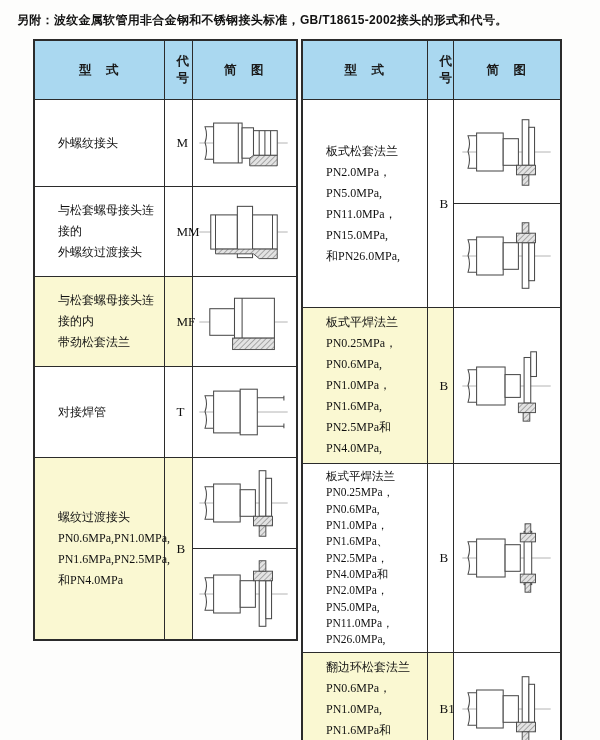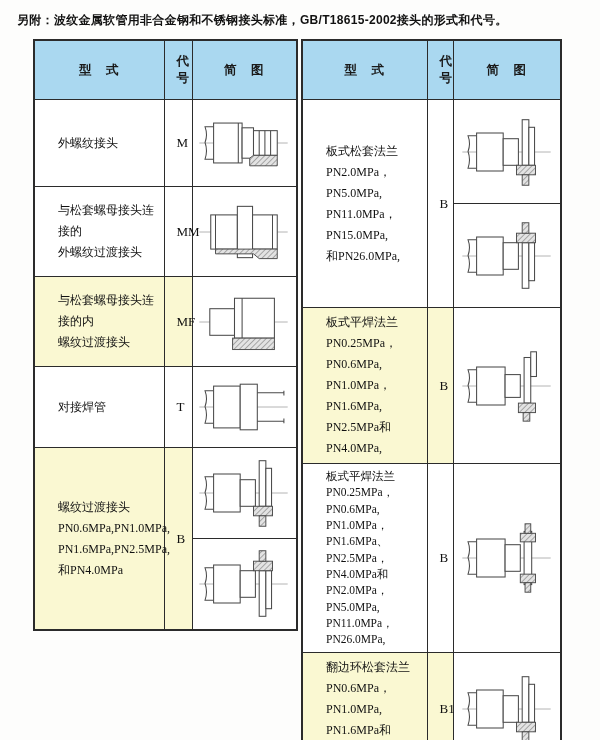--- a/index.html
+++ b/index.html
@@ -38,21 +38,21 @@
   .tight .c-type{line-height:1.42;font-size:11.5px;}
   .c-code{
     text-align:center;vertical-align:middle;
     font-size:13px;font-family:"Liberation Serif",serif;
   }
   .hl{background:var(--hl,#faf8d2);}
   .c-diag{text-align:center;vertical-align:middle;padding:0;}
   .diag{display:flex;align-items:center;justify-content:center;overflow:hidden;}
   .diag + .diag{border-top:1px solid var(--bd,#2b2b2b);}
   .lt .r1{height:87px}.lt .r2{height:91px}.lt .r3{height:90px}
-  .lt .r4{height:90px}.lt .r5{height:81px}.lt .r6{height:182px}
+  .lt .r4{height:90px}.lt .r5{height:91px}.lt .r6{height:182px}
   .rt .r1{height:208px}.rt .r2{height:105px}.rt .r3{height:106px}
   .rt .r4{height:105px}
   .lt .r6 .diag{height:90px}
   .rt .r1 .diag{height:103px}
 </style>
 </head>
 <body>
 
 <div class="intro">另附：波纹金属软管用非合金钢和不锈钢接头标准，GB/T18615-2002接头的形式和代号。</div>
 
@@ -113,21 +113,21 @@
               <rect x="43" y="13" width="16" height="54" stroke="#4a4a4a" stroke-width="1.1" fill="#ffffff"></rect>
               <rect x="59" y="22" width="26" height="36" stroke="#4a4a4a" stroke-width="1.1" fill="#ffffff"></rect>
               <line x1="80" y1="22" x2="80" y2="58" stroke="#4a4a4a" stroke-width="1.1" fill="none"></line>
               <path d="M20,58 L85,58 L85,68 L66,68 L60,63 L20,63 Z" stroke="#4a4a4a" stroke-width="1" fill="url(#hp2)"></path>
             </svg>
           </div>
     </td>
   </tr>
   <tr class="r4">
     <td class="c-type hl">与松套螺母接头连接的内
-螺纹过渡接头</td>
+带劲松套法兰</td>
     <td class="c-code hl">MF</td>
     <td class="c-diag">
       <div class="diag">
             <svg viewBox="0 0 100 80" width="100" height="76" xmlns="http://www.w3.org/2000/svg">
               <defs>
                 <pattern id="hp3" width="4" height="4" patternUnits="userSpaceOnUse" patternTransform="rotate(45)">
                   <rect width="4" height="4" fill="#e3e3e3"></rect>
                   <line x1="0" y1="0" x2="0" y2="4" stroke="#777" stroke-width="1.2"></line>
                 </pattern>
               </defs>

